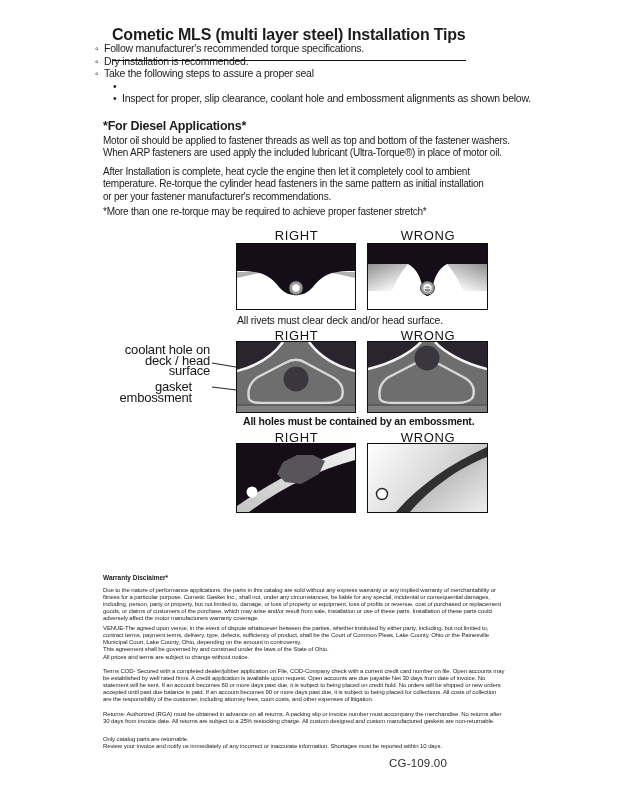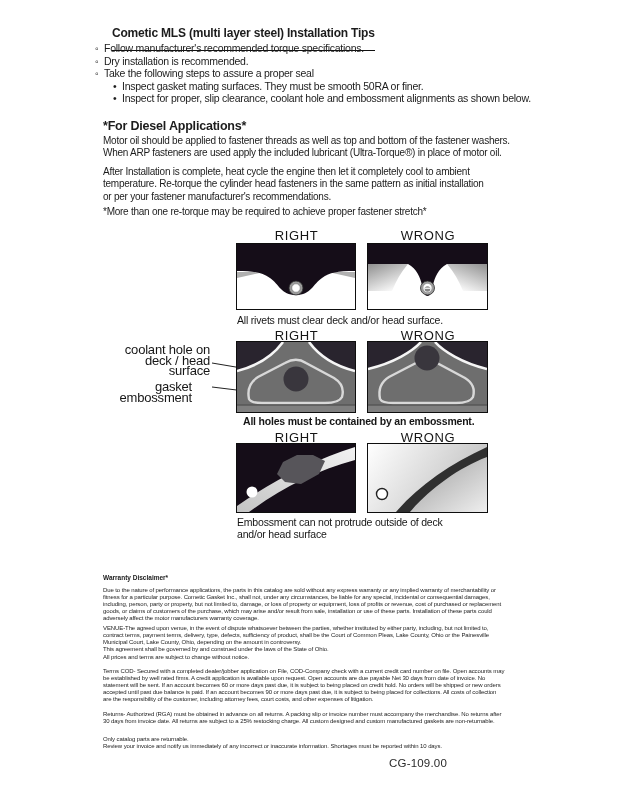--- a/index.html
+++ b/index.html
@@ -3,22 +3,22 @@
 <meta charset="utf-8">
 <style>
   html,body{margin:0;padding:0;background:#ffffff;}
   .page{
     position:relative;width:618px;height:800px;background:#ffffff;overflow:hidden;
     font-family:"Liberation Sans","DejaVu Sans",sans-serif;color:#1c1c1c;
   }
   .abs{position:absolute;}
   .ml{white-space:pre-line;}
   .page-title{
-    left:112px;top:26px;font-size:12px;font-weight:bold;letter-spacing:-0.2px;
-    border-bottom:1.6px solid #111;padding-bottom:10px;
+    left:112px;top:26px;font-size:16px;font-weight:bold;letter-spacing:-0.2px;
+    border-bottom:1.6px solid #111;padding-bottom:16px;
   }
   .bullets{left:95px;top:42px;font-size:10.5px;letter-spacing:-0.25px;}
   .bullet-row{display:flex;align-items:flex-start;line-height:12.6px;}
   .bullet-row.sub{padding-left:18px;}
   .b-marker{width:9px;flex:0 0 9px;text-align:left;}
   .section-heading{left:103px;top:119px;font-size:12.5px;font-weight:bold;letter-spacing:-0.2px;}
   .body-par{left:103px;width:470px;font-size:10px;letter-spacing:-0.25px;line-height:12.4px;}
   .p1{top:135px;} .p2{top:166px;} .pnote{top:206px;}
   .dg-header{font-size:13px;letter-spacing:0.6px;text-align:center;color:#151515;}
   .dbox{position:absolute;border:1.6px solid #0e0e0e;background:#fff;line-height:0;}
@@ -44,21 +44,20 @@
     <div class="bullet-row">
       <span class="b-marker">◦</span>
       <span>Dry installation is recommended.</span>
     </div>
     <div class="bullet-row">
       <span class="b-marker">◦</span>
       <span>Take the following steps to assure a proper seal</span>
     </div>
     <div class="bullet-row sub">
       <span class="b-marker">•</span>
-      <span>Inspect gasket mating surfaces.  They must be smooth 50RA or finer.</span>
     </div>
     <div class="bullet-row sub">
       <span class="b-marker">•</span>
       <span>Inspect for proper, slip clearance, coolant hole and embossment alignments as shown below.</span>
     </div>
   </div>
 
   <div class="abs section-heading">*For Diesel Applications*</div>
   <div class="abs body-par p1 ml">Motor oil should be applied to fastener threads as well as top and bottom of the fastener washers.
 When ARP fasteners are used apply the included lubricant (Ultra-Torque®) in place of motor oil.</div>
@@ -179,22 +178,20 @@
             <stop offset="1" stop-color="#efefef"></stop>
         </linearGradient>
       </defs>
       <rect width="119" height="68" fill="url(#g3w)"></rect>
       <path d="M119,13 C90,24 62,45 42,68 L119,68 Z" fill="url(#g3w2)"></path>
       <path d="M119,3 C82,20 50,42 28,68 L42,68 C62,45 90,24 119,13 Z" fill="#303030"></path>
       <circle cx="14" cy="50" r="5.5" fill="#ffffff" stroke="#222" stroke-width="1.4"></circle>
     </svg>
   </div>
 
-  <div class="abs caption ml" style="left:237px;top:516px;">Embossment can not protrude outside of deck
-and/or head surface</div>
 
   <div class="abs warr-head">Warranty Disclaimer*</div>
   <div class="abs warr ml" style="top:587px;">Due to the nature of performance applications, the parts in this catalog are sold without any express warranty or any implied warranty of merchantability or
 fitness for a particular purpose.  Cometic Gasket Inc., shall not, under any circumstances, be liable for any special, incidental or consequential damages,
 including, person, party or property, but not limited to, damage, or loss of property or equipment, loss of profits or revenue, cost of purchased or replacement
 goods, or claims of customers of the purchase, which may arise and/or result from sale, installation or use of these parts.  Installation of these parts could
 adversely affect the motor manufacturers warranty coverage.</div>
   <div class="abs warr ml" style="top:625px;">VENUE-The agreed upon venue, in the event of dispute whatsoever between the parties, whether instituted by either party, including, but not limited to,
 contract terms, payment terms, delivery, type, defects, sufficiency of product, shall be the Court of Common Pleas, Lake County, Ohio or the Painesville
 Municipal Court, Lake County, Ohio, depending on the amount in controversy.

